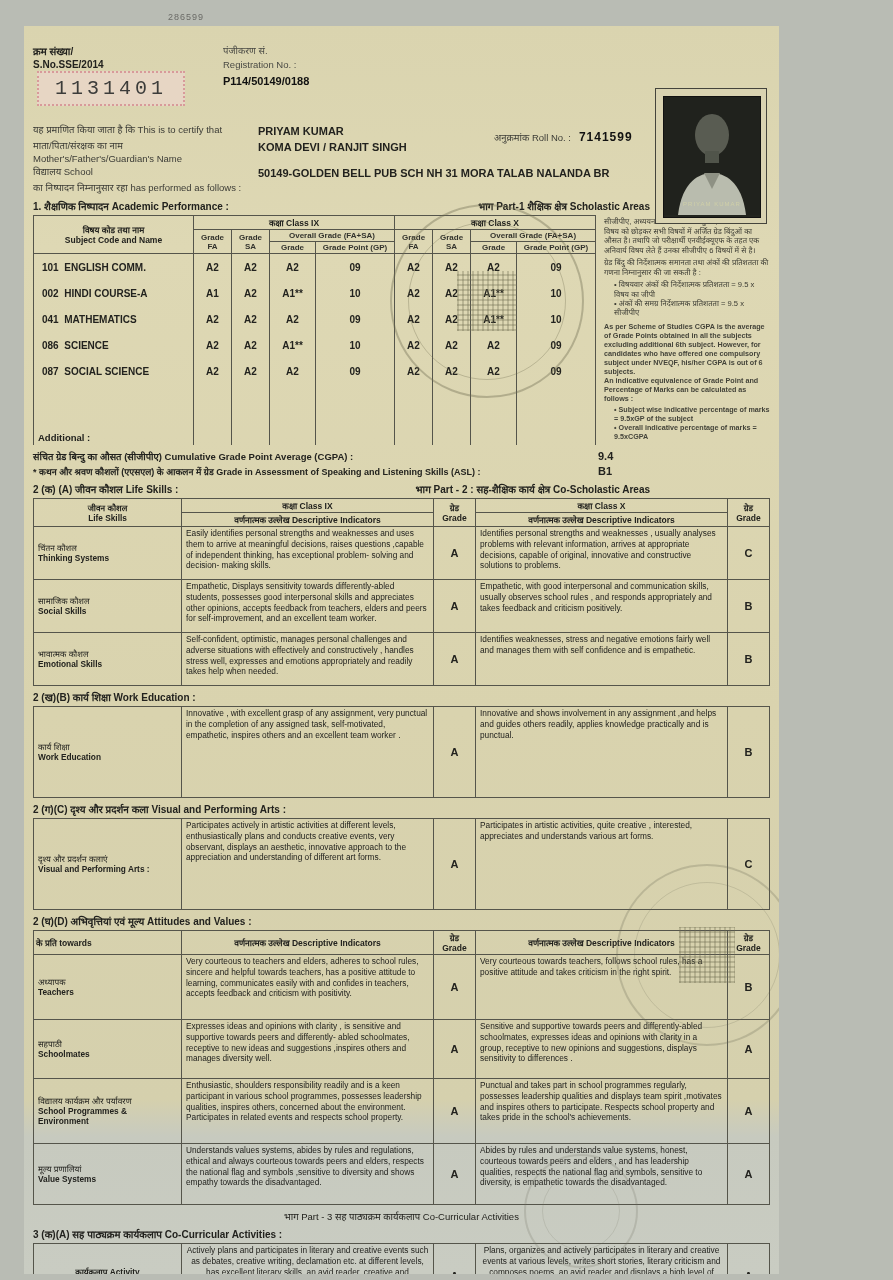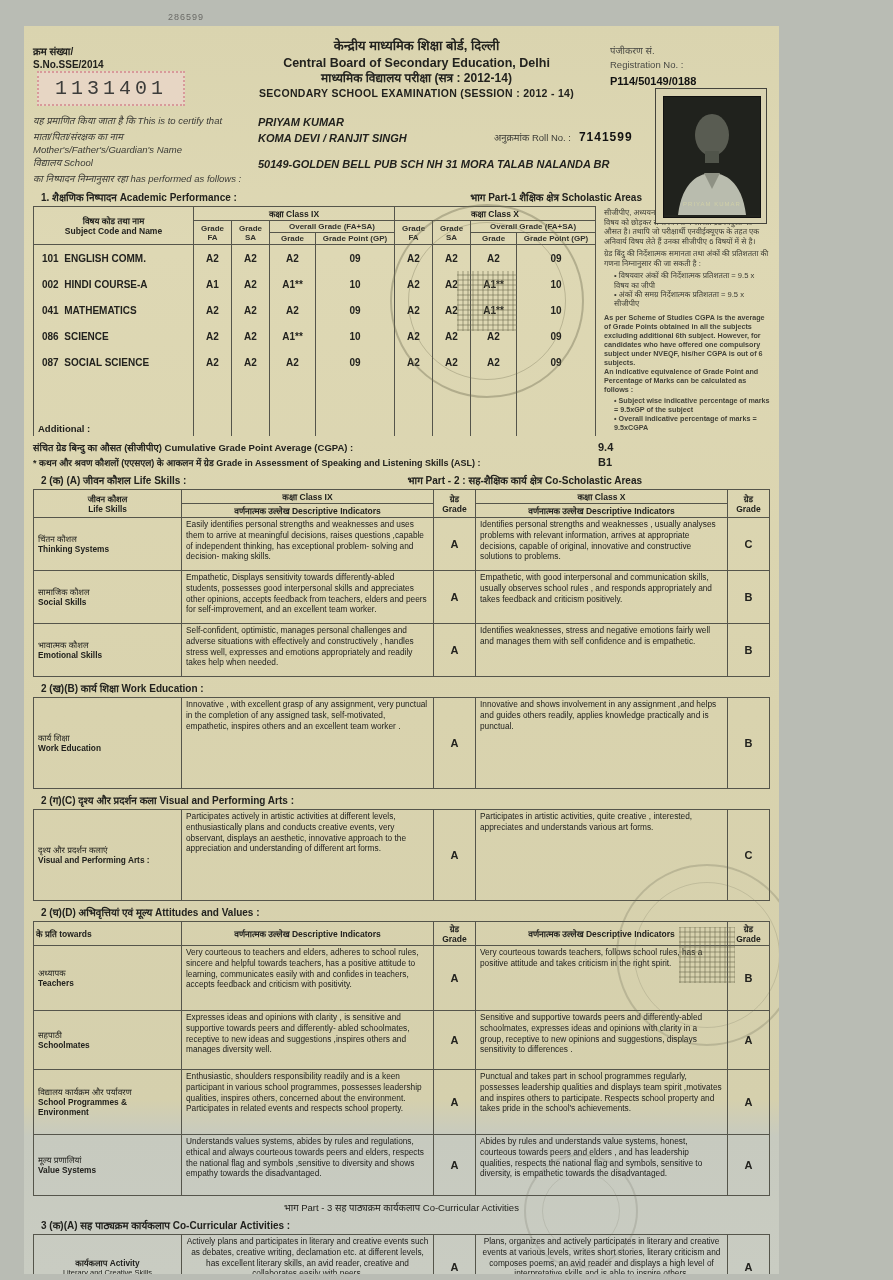--- a/index.html
+++ b/index.html
@@ -51,30 +51,30 @@
     border:1px solid #44443c;background:#d9d3b1;padding:7px;box-sizing:border-box;z-index:5;
   }
   .photo{width:100%;height:100%;background:#23251f;position:relative;overflow:hidden;border:1px solid #111;}
   .photo svg{position:absolute;left:0;top:0;}
   .photo-caption{
     position:absolute;bottom:10px;left:0;right:0;text-align:center;
     font-size:6px;color:#cfcfa8;letter-spacing:1px;
   }
 
   
-  .cert{font-size:9.5px;line-height:1.35;margin-top:9px;width:730px;font-style:italic;}
+  .cert{font-size:9.5px;line-height:1.35;margin-top:18px;width:730px;}
   .cert-row{display:flex;margin-bottom:1px;}
   .cert-lab{width:225px;color:#3c3c36;}
   .cert-lab .hi{font-size:9.5px;}
   .cert-val{flex:1;font-weight:bold;font-size:11px;}
   .rollno{position:absolute;left:470px;top:104px;font-size:9.5px;color:#3c3c36;}
   .rollno .val{font-weight:bold;font-size:12px;color:#111;letter-spacing:1px;}
 
   
-  .sec-line{display:flex;justify-content:space-between;margin:4px 8px 2px;}
+  .sec-line{display:flex;justify-content:space-between;margin:4px 0 2px;}
   .sec-title{font-weight:bold;font-size:10px;}
   .part-title{font-weight:bold;font-size:10px;margin-right:120px;}
 
   
   .p1wrap{display:flex;gap:8px;}
   table{border-collapse:collapse;}
   .t1{width:562px;table-layout:fixed;}
   .t1 th,.t1 td{border:1px solid #55554b;font-size:8.5px;padding:1px 2px;text-align:center;}
   .t1 .hdrc{font-size:8px;color:#33332d;}
   .t1 tbody td{border-top:none;border-bottom:none;font-weight:bold;font-size:10px;}
@@ -140,26 +140,20 @@
         <div class="stamp-grid"></div>
       </div>
     <div class="stamp stamp3"></div>
 
     <div class="hdr">
       <div class="serial">
         <span>क्रम संख्या/</span><br>
         <span>S.No.SSE/2014</span>
         <span class="serial-box">1131401</span>
       </div>
-      <div class="titles">
-        <div class="t-hi1">केन्द्रीय माध्यमिक शिक्षा बोर्ड, दिल्ली</div>
-        <div class="t-en1">Central Board of Secondary Education, Delhi</div>
-        <div class="t-hi2">माध्यमिक विद्यालय परीक्षा (सत्र : 2012-14)</div>
-        <div class="t-en2">SECONDARY SCHOOL EXAMINATION (SESSION : 2012 - 14)</div>
-      </div>
       <div class="reg">
         <span>पंजीकरण सं.</span><br>
         <span>Registration No. :</span><br>
         <span class="val">P114/50149/0188</span>
       </div>
     </div>
 
     <div class="photo-frame">
       <div class="photo">
         <svg width="96" height="118" viewBox="0 0 96 118">

